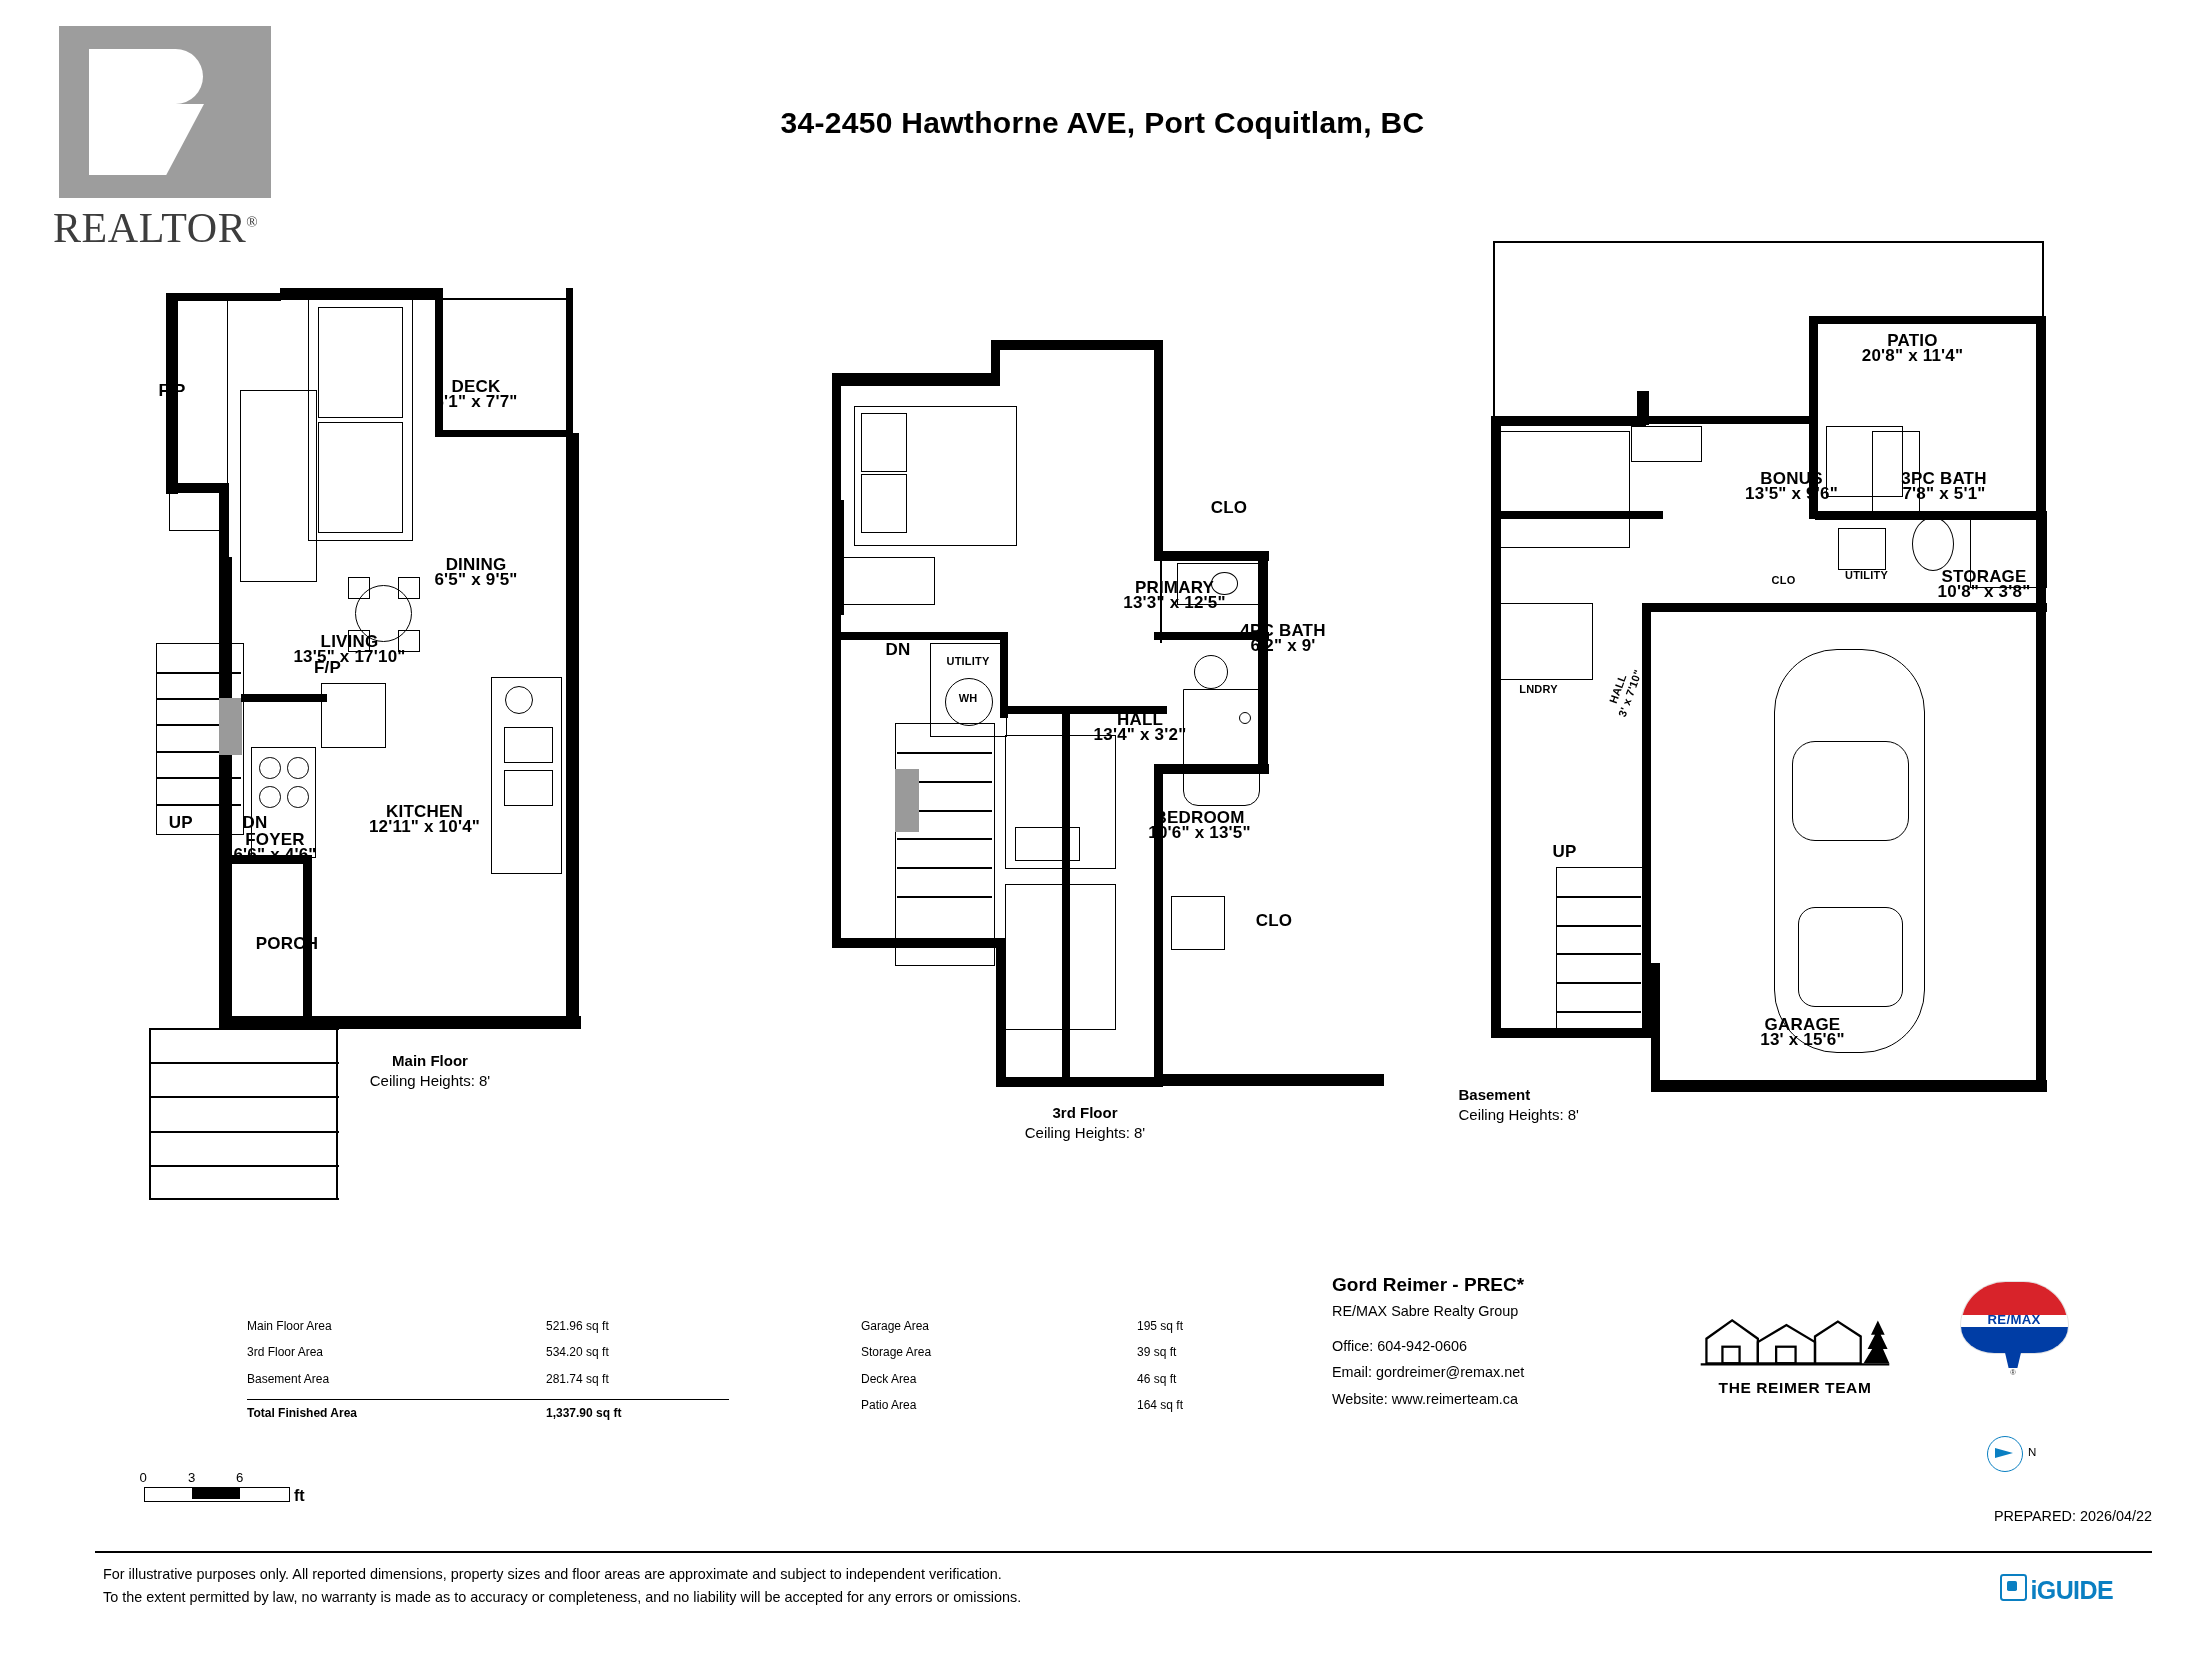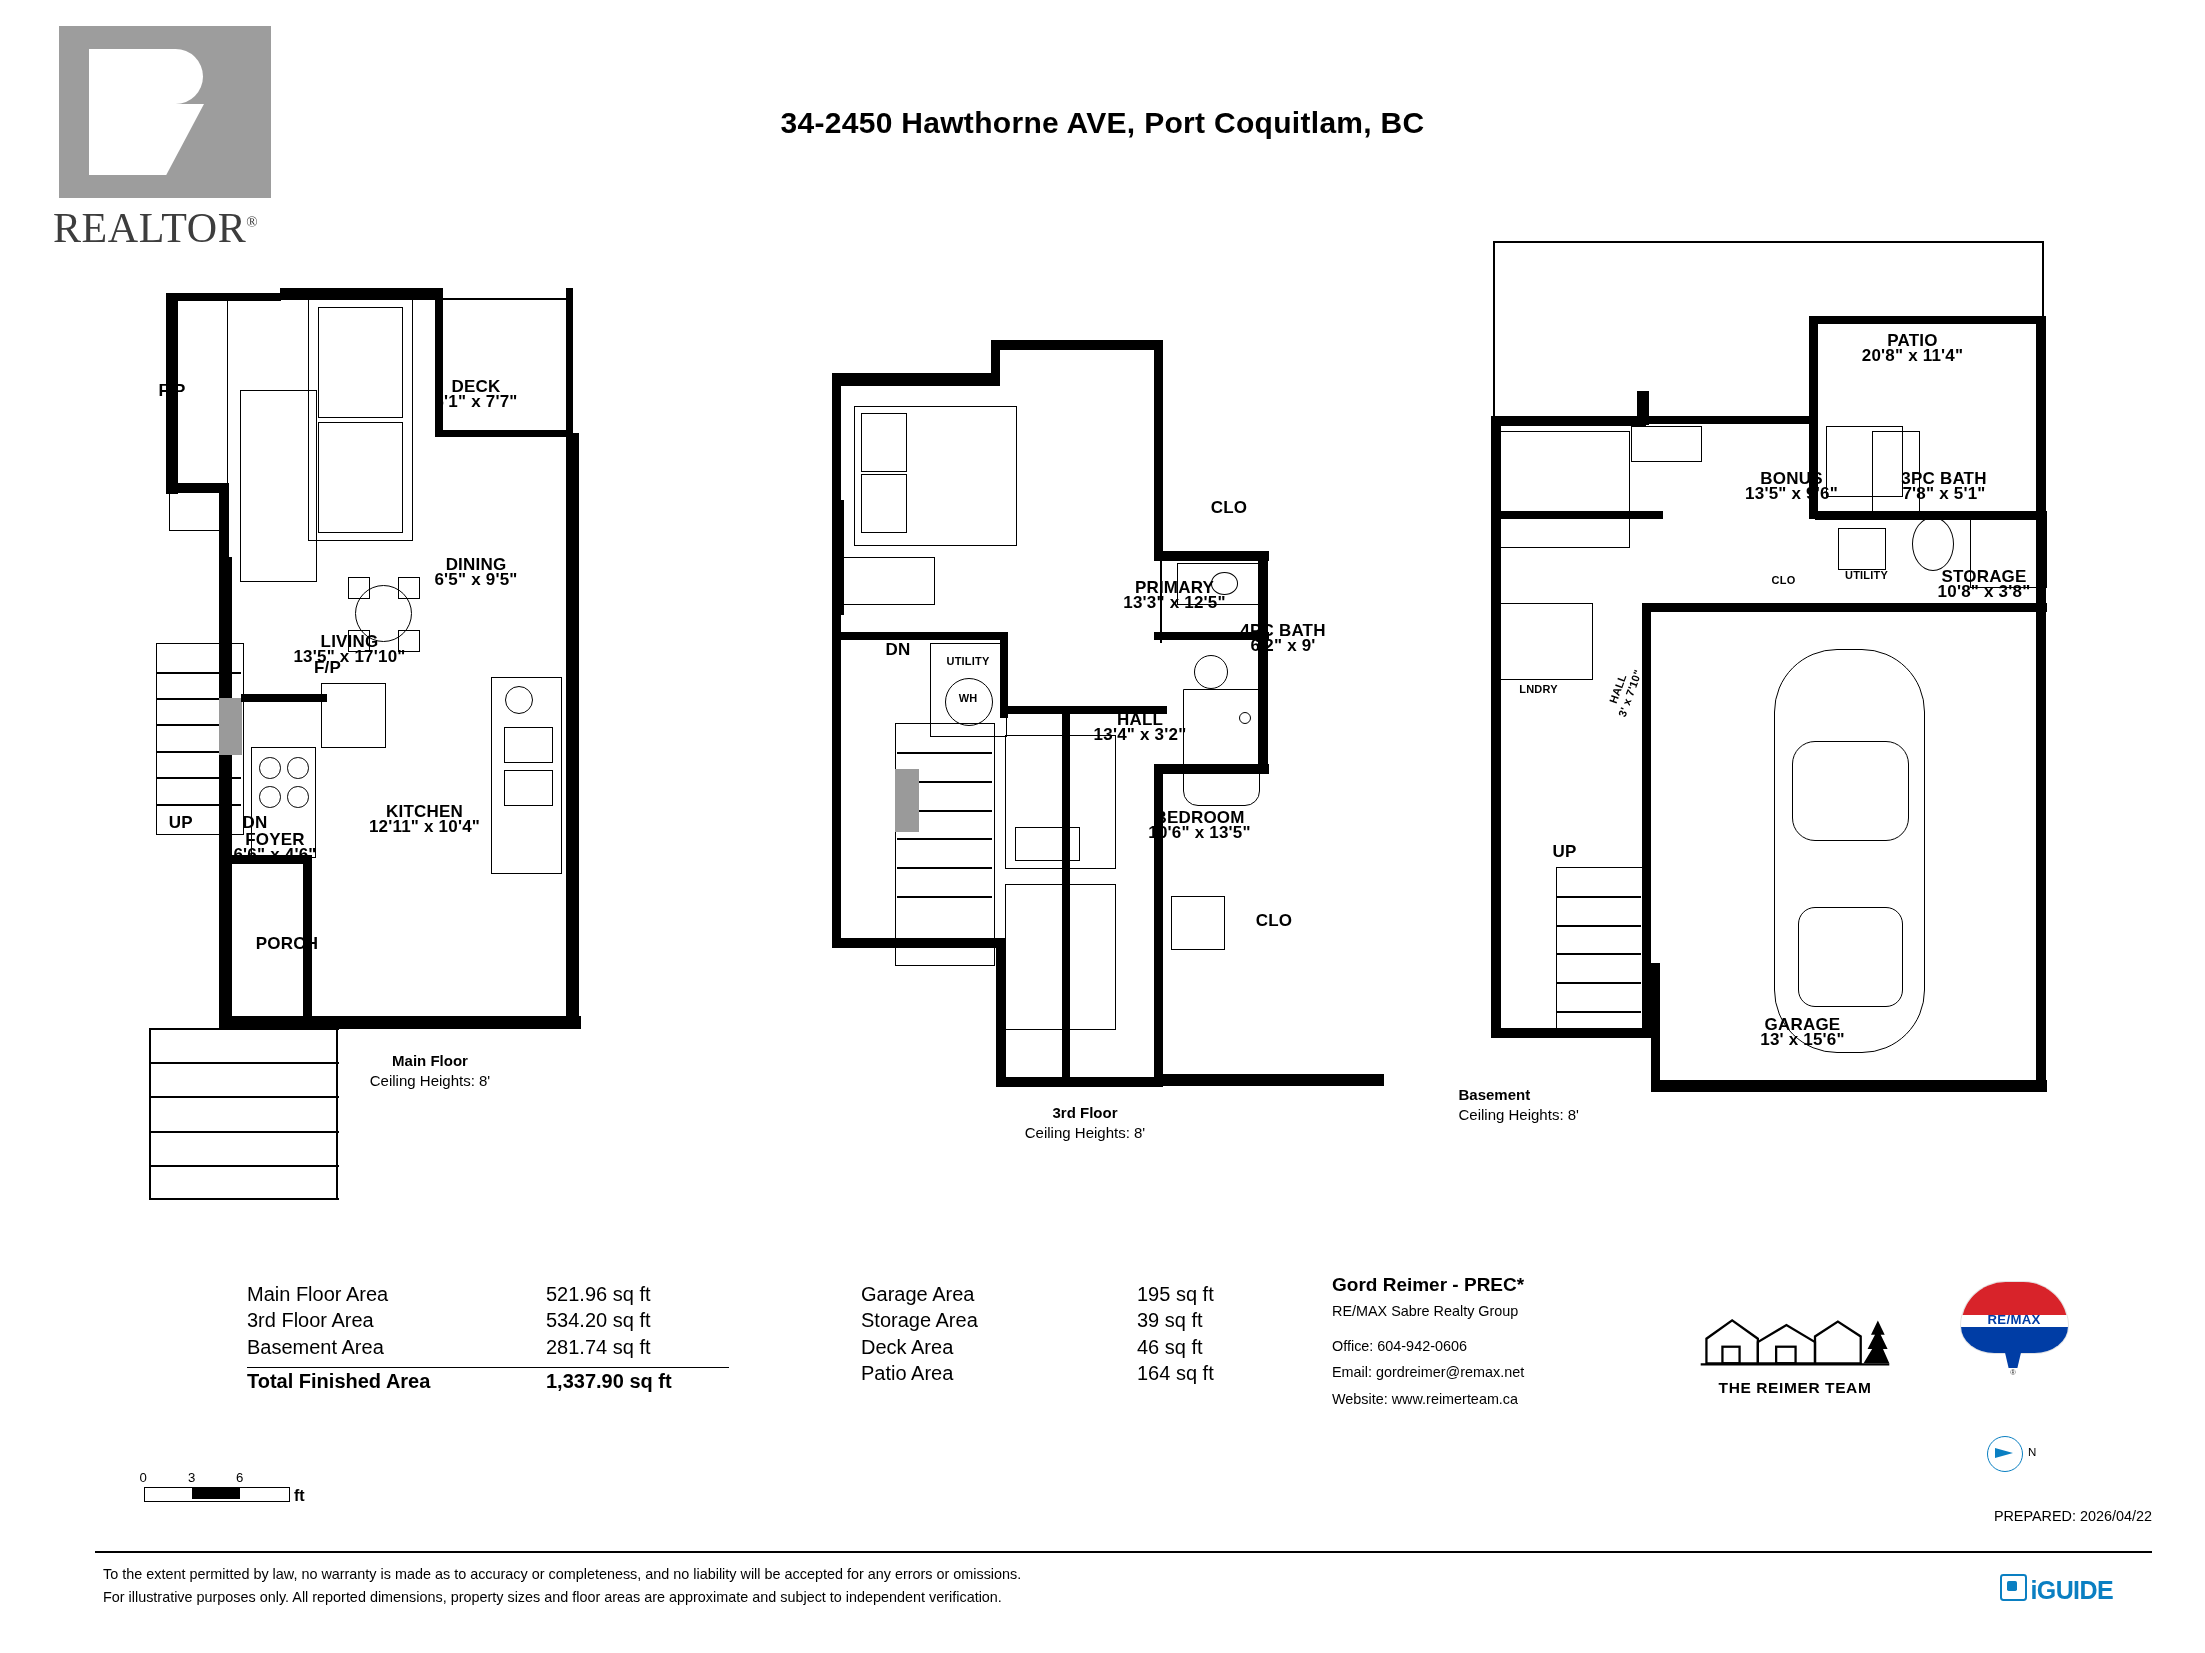--- a/index.html
+++ b/index.html
@@ -26,21 +26,21 @@
   .lbl{position:absolute;text-align:center;font-size:17px;line-height:15px;font-weight:bold;letter-spacing:0.2px;white-space:nowrap;}
   .lbl .dim{font-weight:bold;}
   .lbl.small{font-size:11px;line-height:13.2px;}
   .flabel{position:absolute;text-align:center;font-size:15px;line-height:19.5px;font-weight:bold;}
   .flabel span.sub{font-weight:normal;}
   .box{position:absolute;border:1.7px solid #000;}
   .boxthin{position:absolute;border:1.1px solid #000;}
   .circle{position:absolute;border:1.7px solid #000;border-radius:50%;}
 
   
-  .areas{position:absolute;font-size:20px;line-height:26.4px;}
+  .areas{position:absolute;font-size:12px;line-height:26.4px;margin-top:32px;}
   .areas .row{position:relative;height:26.4px;}
   .areas .k{position:absolute;left:0;}
   .areas .v{position:absolute;left:299px;}
   .areas .v.r{left:276px;}
   .hr{position:absolute;height:1.1px;background:#000;}
   .bold{font-weight:bold;}
 
   .agent{position:absolute;font-size:14.4px;line-height:26.4px;}
   .agent .nm{font-weight:bold;font-size:19px;}
 
@@ -380,20 +380,20 @@
     <div class="t" style="left:92px;">6</div>
     <div class="bar"></div>
       <div class="fill"></div>
     <div class="ft">ft</div>
   </div>
 
   <div class="prepared">PREPARED: 2026/04/22</div>
 
   <div class="footline"></div>
   <div class="disclaimer">
+    <div>For illustrative purposes only. All reported dimensions, property sizes and floor areas are approximate and subject to independent verification.</div>
     <div>To the extent permitted by law, no warranty is made as to accuracy or completeness, and no liability will be accepted for any errors or omissions.</div>
-    <div>For illustrative purposes only. All reported dimensions, property sizes and floor areas are approximate and subject to independent verification.</div>
   </div>
 
   <div class="iguide"><span class="sq"></span><span>iGUIDE</span></div>
 
 </div>
 
 
 </body></html>

